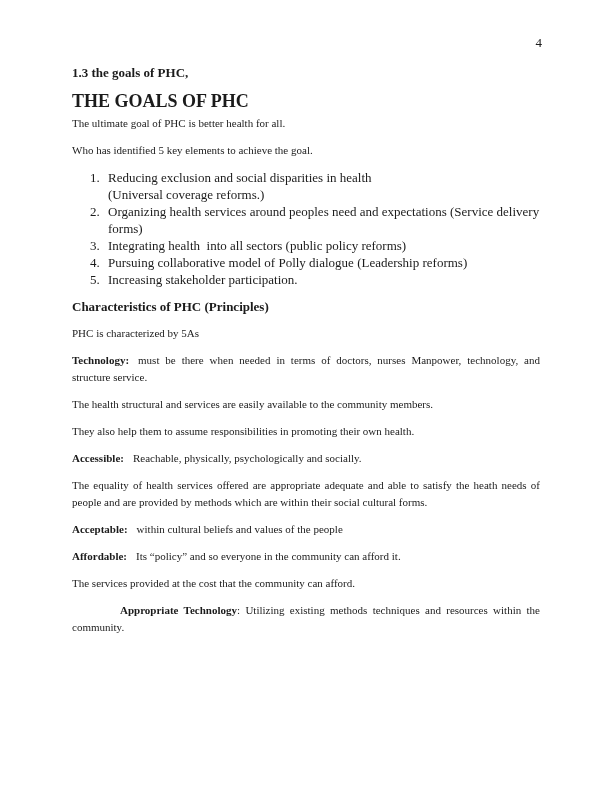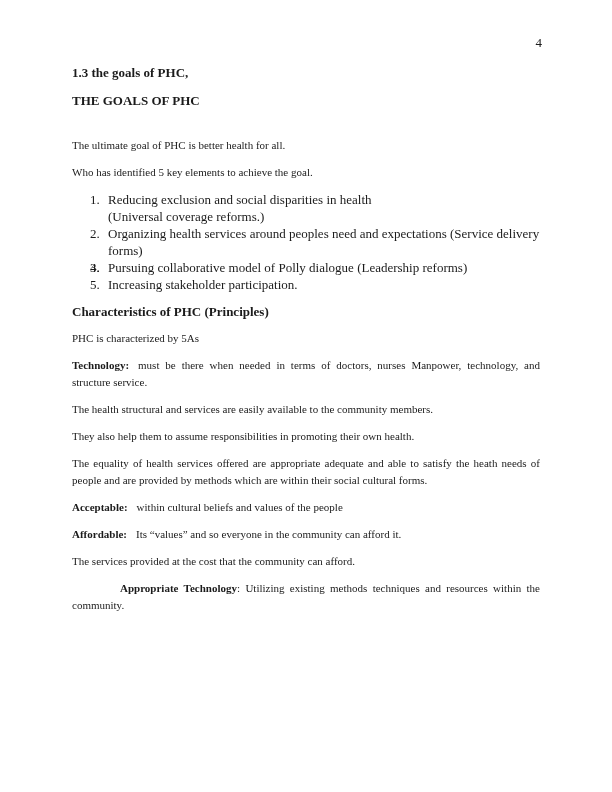--- a/index.html
+++ b/index.html
@@ -32,24 +32,24 @@
     width: 468px;
     font-family: Liberation Serif, serif;
   }
   .h-section {
     font-size: 13px;
     line-height: 17px;
     font-weight: bold;
     margin: 0 0 10px 0;
   }
   .h-title {
-    font-size: 13px;
+    font-size: 18px;
     line-height: 20px;
     font-weight: bold;
-    margin: 0 0 26px 0;
+    margin: 0 0 4px 0;
   }
   .h-sub {
     font-size: 13px;
     line-height: 17px;
     font-weight: bold;
     margin: 10px 0 10px 0;
   }
   .para {
     font-size: 11px;
     line-height: 17px;
@@ -107,20 +107,21 @@
         <span class="marker">1.</span>
         <span class="li-text">Reducing exclusion and social disparities in health
 (Universal coverage reforms.)</span>
       </li>
       <li>
         <span class="marker">2.</span>
         <span class="li-text">Organizing health services around peoples need and expectations (Service delivery forms)</span>
       </li>
       <li>
         <span class="marker">3.</span>
+        <span class="li-text">Integrating health&nbsp; into all sectors (public policy reforms)</span>
       </li>
       <li>
         <span class="marker">4.</span>
         <span class="li-text">Pursuing collaborative model of Polly dialogue (Leadership reforms)</span>
       </li>
       <li>
         <span class="marker">5.</span>
         <span class="li-text">Increasing stakeholder participation.</span>
       </li>
     </ol>
@@ -128,25 +129,26 @@
     <p class="h-sub">Characteristics of PHC (Principles)</p>
 
     <p class="para">PHC is characterized by 5As</p>
 
     <p class="para"><span class="term">Technology:</span><span>must be there when needed in terms of doctors, nurses Manpower, technology, and structure service.</span></p>
 
     <p class="para">The health structural and services are easily available to the community members.</p>
 
     <p class="para">They also help them to assume responsibilities in promoting their own health.</p>
 
+    <p class="para"><span class="term">Accessible:</span><span>Reachable, physically, psychologically and socially.</span></p>
 
     <p class="para">The equality of health services offered are appropriate adequate and able to satisfy the heath needs of people and are provided by methods which are within their social cultural forms.</p>
 
     <p class="para"><span class="term">Acceptable:</span><span>within cultural beliefs and values of the people</span></p>
 
-    <p class="para"><span class="term">Affordable:</span><span>Its “values” and so everyone in the community can afford it.</span></p>
+    <p class="para"><span class="term">Affordable:</span><span>Its “policy” and so everyone in the community can afford it.</span></p>
 
     <p class="para">The services provided at the cost that the community can afford.</p>
 
     <p class="para"><span class="term-tight">Appropriate Technology</span><span>: Utilizing existing methods techniques and resources within the community.</span></p>
 
   </div>
 </div>
 
 </body></html>

